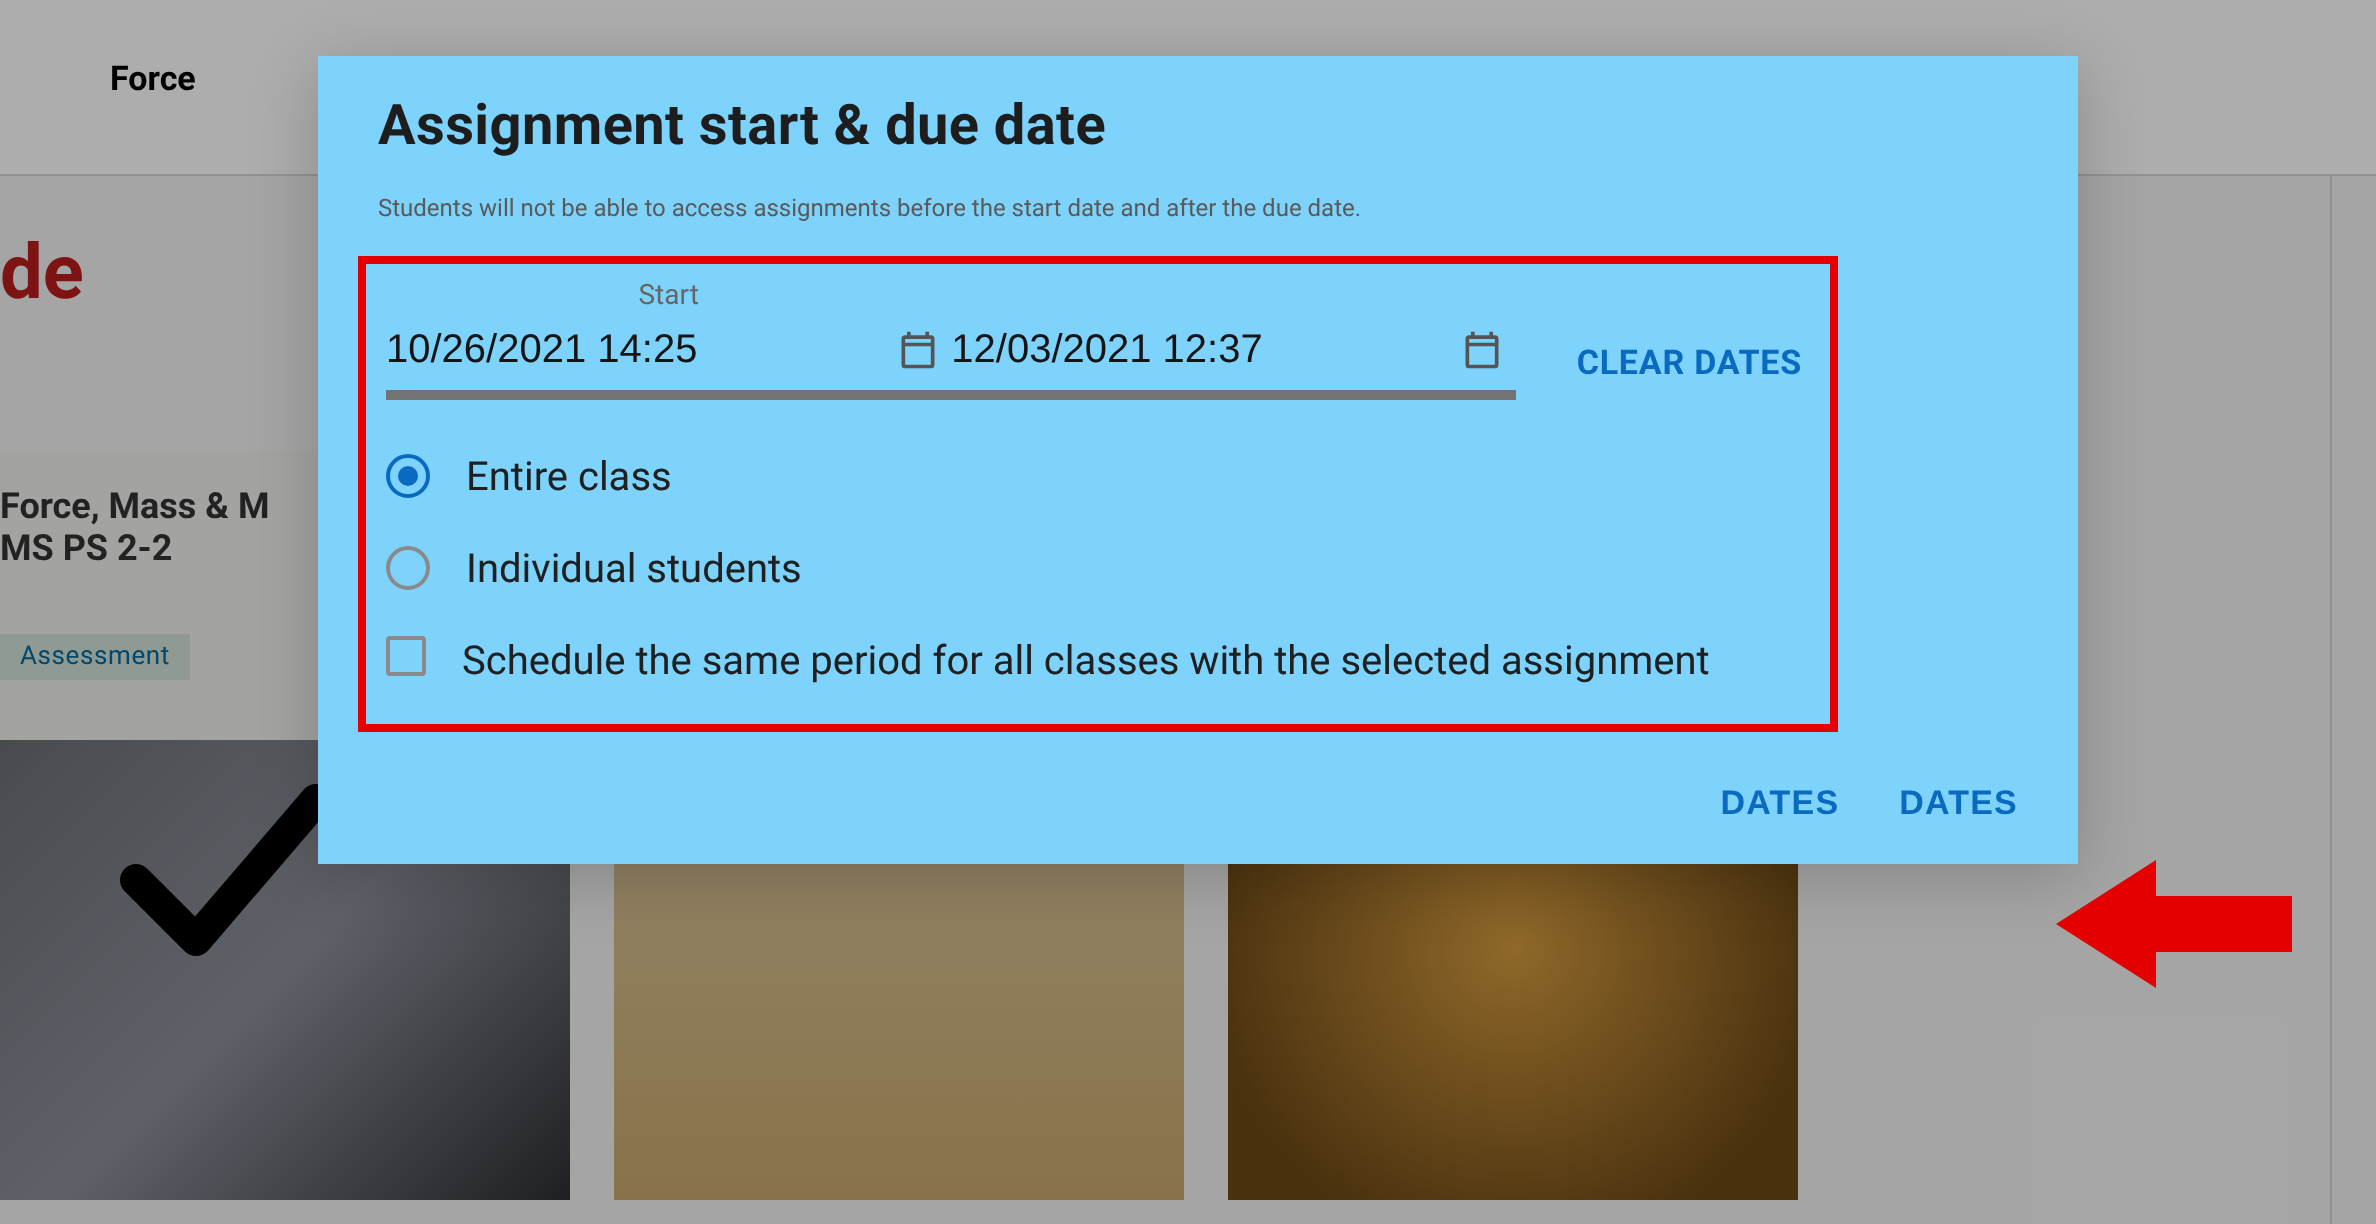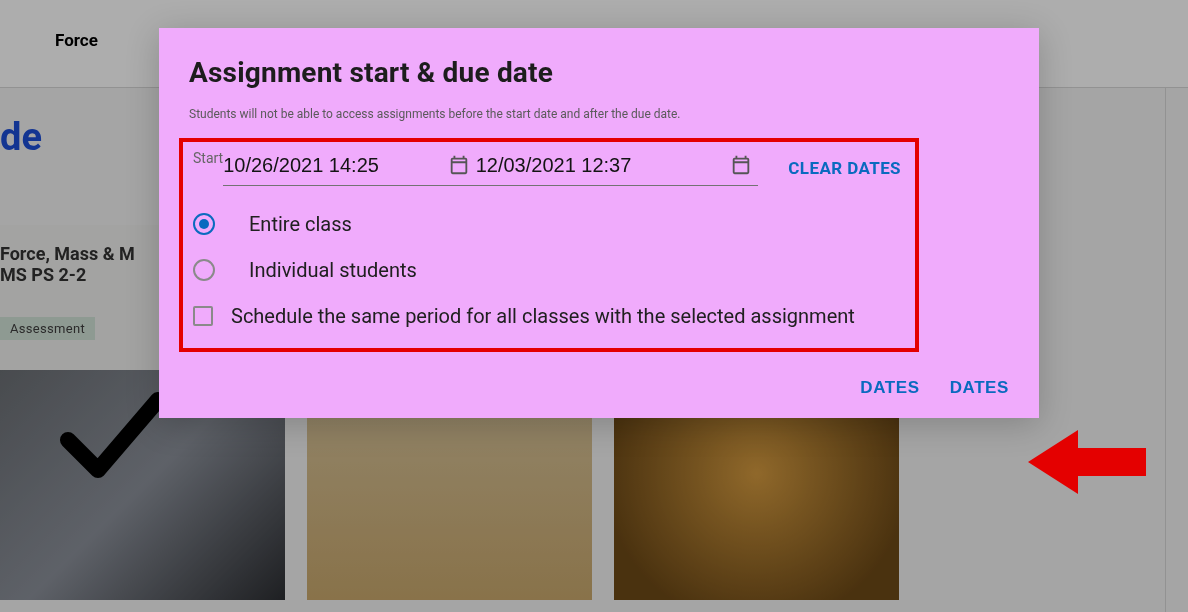--- a/index.html
+++ b/index.html
@@ -37,39 +37,39 @@
     font-size: 17px;
     color: #000;
   }
 
   .page-title {
     position: absolute;
     left: 0;
     top: 115px;
     font-size: 38px;
     font-weight: 700;
-    color: #1d4ed8;
+    color: #b91c1c;
   }
 
   .card {
     position: absolute;
     left: 0;
     top: 225px;
     width: 285px;
     height: 145px;
     background: #f0f0ef;
     padding: 18px 0;
   }
   .card-line1 { font-size: 18px; font-weight: 700; color: #333; }
   .card-line2 { font-size: 18px; font-weight: 700; color: #333; }
   .badge {
     display: inline-block;
     margin-top: 32px;
     background: #d2e3d7;
-    color: #404040;
+    color: #0369a1;
     font-size: 13px;
     padding: 4px 10px;
     font-weight: 400;
     letter-spacing: .3px;
   }
 
   .thumbs {
     position: absolute;
     left: 0;
     top: 370px;
@@ -111,22 +111,22 @@
     background: rgba(0,0,0,0.32);
     pointer-events: none;
   }
 
   
   .modal {
     position: absolute;
     left: 159px;
     top: 28px;
     width: 880px;
-    background: #f0abfc;
-    padding: 28px 30px 20px 30px;
+    background: #7dd3fc;
+    padding: 18px 30px 20px 30px;
     box-shadow: 0 6px 32px rgba(0,0,0,0.2);
   }
 
   .modal h1 {
     font-size: 28px;
     font-weight: 700;
     color: #1d1d1d;
     margin-bottom: 16px;
     letter-spacing: 0.2px;
   }
@@ -144,27 +144,27 @@
     margin-left: -10px;
     margin-right: 90px;
   }
 
   .date-row {
     display: flex;
     align-items: flex-end;
     gap: 0;
     margin-left: 10px;
   }
-  .date-col { display: flex; width: 300px; }
+  .date-col { display: flex; flex-direction: column; width: 300px; align-items: center; }
   .date-col .lbl { font-size: 14px; color: #666; margin-bottom: 4px; }
   .date-field {
     display:flex;
     align-items:center;
     justify-content:space-between;
-    border-bottom: 1px solid #737373;
+    border-bottom: 5px solid #737373;
     padding: 4px 6px 8px 0;
   }
   .date-value {
     font-size: 20px;
     color: #141414;
     font-weight: 400;
     border: none; outline: none; width: 100%; background: transparent;
   }
   .cal-icon { width: 22px; height: 22px; color: #555; flex: 0 0 auto; }
   .cal-icon svg { width: 22px; height: 22px; }
@@ -177,38 +177,38 @@
     margin-left: 30px;
     margin-bottom: 8px;
     cursor: pointer;
     white-space: nowrap;
   }
 
   .radio-group { margin-top: 26px; margin-left: 10px; }
   .radio-row {
     display: flex;
     align-items: center;
-    gap: 34px;
+    gap: 18px;
     margin-bottom: 22px;
     font-size: 20px;
     color: #202020;
   }
   .radio {
     width: 22px; height: 22px; border-radius: 50%;
     border: 2px solid #8a8a8a;
     display: inline-flex; align-items: center; justify-content: center;
     cursor: pointer;
   }
   .radio.selected { border-color: #0a6abf; }
   .radio .dot { width: 10px; height: 10px; border-radius: 50%; background: #0a6abf; display:none; }
   .radio.selected .dot { display:block; }
 
   .check-row {
     display: flex;
-    align-items: center;
+    align-items: flex-start;
     gap: 18px;
     font-size: 20px;
     color: #202020;
     margin-top: 6px;
     margin-left: 10px;
   }
   .checkbox {
     width: 20px; height: 20px;
     border: 2px solid #8a8a8a;
     border-radius: 2px;

